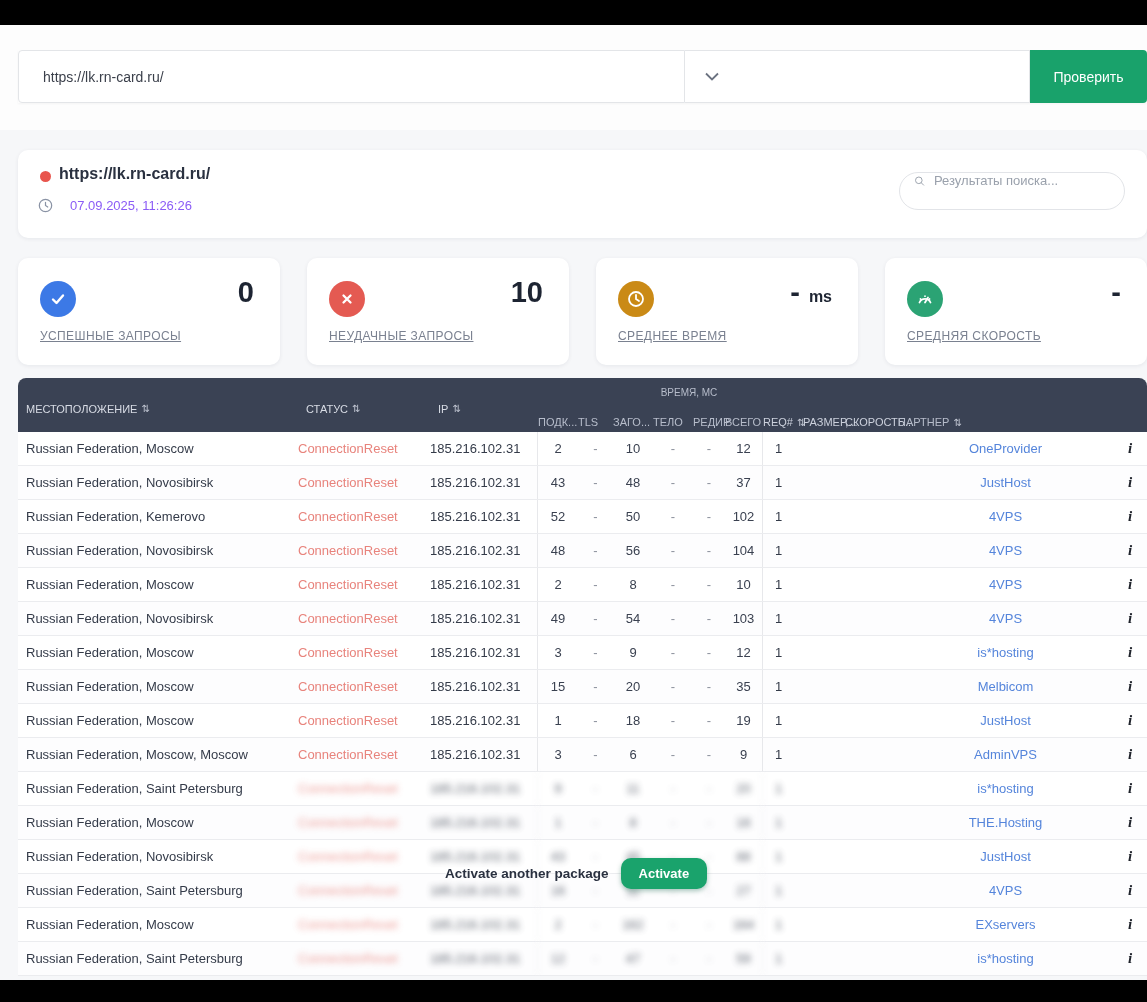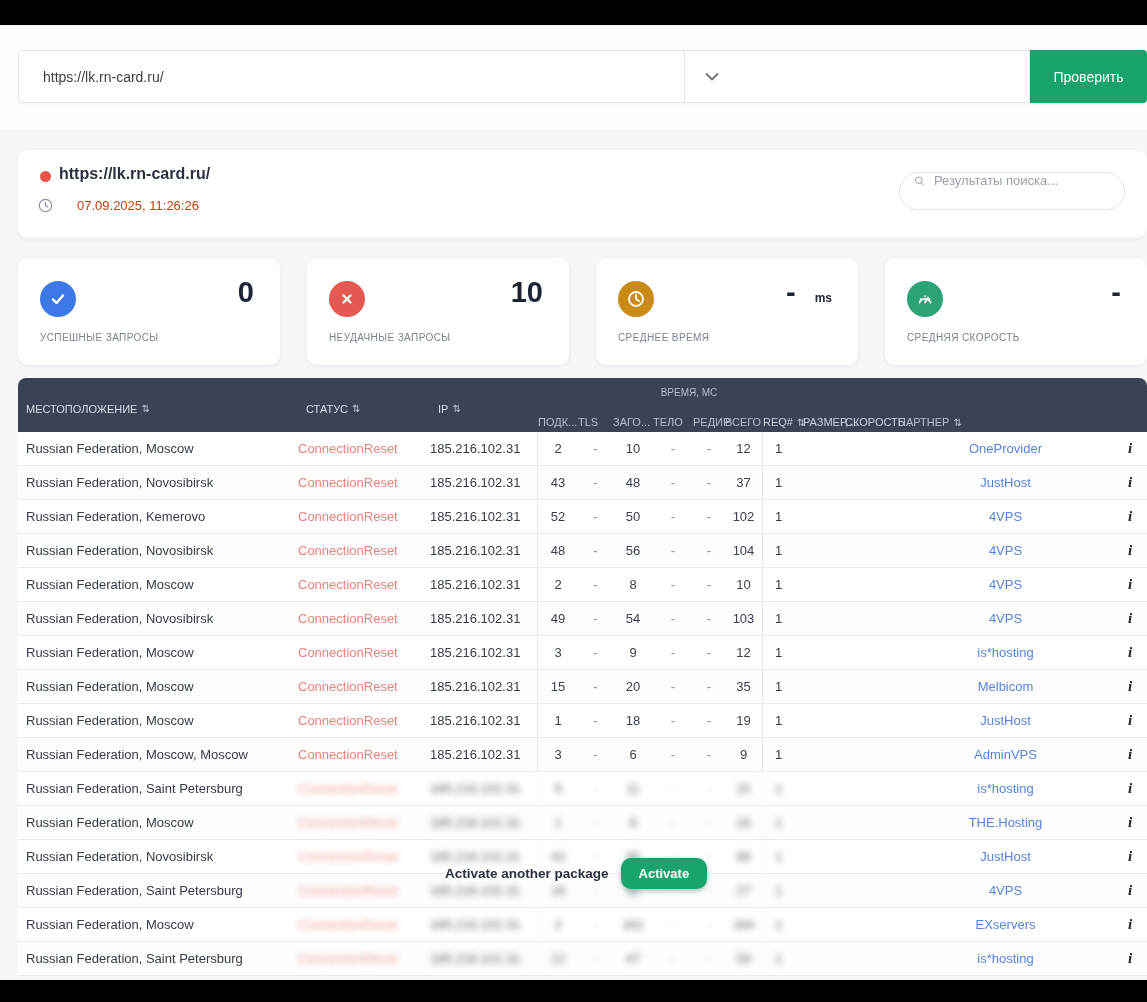--- a/index.html
+++ b/index.html
@@ -12,32 +12,32 @@
   .querybar { position:absolute; top:25px; left:18px; width:1129px; height:53px; display:flex; box-shadow:0 1px 2px rgba(0,0,0,.04); }
   .url-input { width:667px; height:53px; border:1px solid #e3e5e8; border-radius:4px 0 0 4px; background:#fff; padding:0 24px; font-size:14px; color:#3a3f4a; font-family:"Liberation Sans",sans-serif; outline:none; }
   .region-select { width:345px; height:53px; border:1px solid #e3e5e8; border-left:none; background:#fff; display:flex; align-items:center; padding:0 22px 0 20px; font-size:14px; color:#3a3f4a; cursor:pointer; }
   .region-select .sel-label { flex:1; }
   .check-btn { width:117px; height:53px; border:none; border-radius:0 4px 4px 0; color:#fff; font-size:14px; cursor:pointer; font-family:"Liberation Sans",sans-serif; }
 
   
   .result-card { position:absolute; top:125px; left:18px; width:1129px; height:88px; background:#fff; border-radius:10px; box-shadow:0 1px 4px rgba(20,30,50,.07); }
   .status-dot { position:absolute; left:22px; top:21px; width:11px; height:11px; border-radius:50%; }
   .result-url { position:absolute; left:41px; top:15px; font-size:16px; font-weight:bold; color:#2a3140; }
-  .ts-row { position:absolute; left:20px; top:48px; display:flex; align-items:center; gap:24px; color:#c2410c; font-size:13px; }
+  .ts-row { position:absolute; left:20px; top:48px; display:flex; align-items:center; gap:17px; color:#8b5cf6; font-size:13px; }
   .search-pill { position:absolute; right:22px; top:22px; width:226px; height:38px; border:1px solid #e2e4e8; border-radius:19px; background:#fff; display:flex; align-items:flex-start; padding:0 14px; gap:9px; }
   .search-pill input { border:none; outline:none; flex:1; font-size:13px; color:#3a3f4a; font-family:"Liberation Sans",sans-serif; background:transparent; }
   .search-pill input::placeholder { color:#9aa1ac; }
 
   
   .stats { position:absolute; top:233px; left:18px; width:1140px; height:107px; display:grid; grid-template-columns:262px 262px 262px 262px; gap:27px; }
   .stat-card { position:relative; background:#fff; border-radius:10px; box-shadow:0 1px 4px rgba(20,30,50,.07); }
   .stat-icon { position:absolute; left:22px; top:23px; width:36px; height:36px; border-radius:50%; display:flex; align-items:center; justify-content:center; }
   .stat-value { position:absolute; right:26px; top:18px; font-size:29px; font-weight:bold; color:#1d2432; display:flex; align-items:baseline; }
-  .stat-unit { font-size:12px; font-weight:bold; margin-left:19px; color:#1d2432; }
-  .stat-label { position:absolute; left:22px; bottom:22px; font-size:10px; letter-spacing:.4px; color:#7a8190; }
+  .stat-unit { font-size:16px; font-weight:bold; margin-left:9px; color:#1d2432; }
+  .stat-label { position:absolute; left:22px; bottom:22px; font-size:12px; letter-spacing:.4px; color:#7a8190;text-decoration:underline; }
 
   
   .table { position:absolute; top:353px; left:18px; width:1129px; background:#fff; border-radius:8px 8px 0 0; overflow:hidden; }
   .thead { position:relative; display:grid; grid-template-columns:280px 132px 108px 40px 35px 40px 40px 32px 38px 40px 42px 53px 215px 34px; height:54px; background:#3a4254; color:#ccd1dd; font-size:11px; }
   .th { display:flex; align-items:center; gap:4px; }
   .th.main { padding-left:8px; color:#d8dce5; }
   .th.sub { justify-content:flex-start; align-items:flex-end; padding-bottom:11px; color:#b7bdcb;margin-top:38px; }
   .th.left2 { align-items:flex-end; padding-bottom:11px; }
   .sort-ico { font-size:10px; color:#c3c8d4; }
   .time-group { position:absolute; top:9px; left:595px; width:152px; text-align:center; font-size:10px; color:#b7bdcb; }

